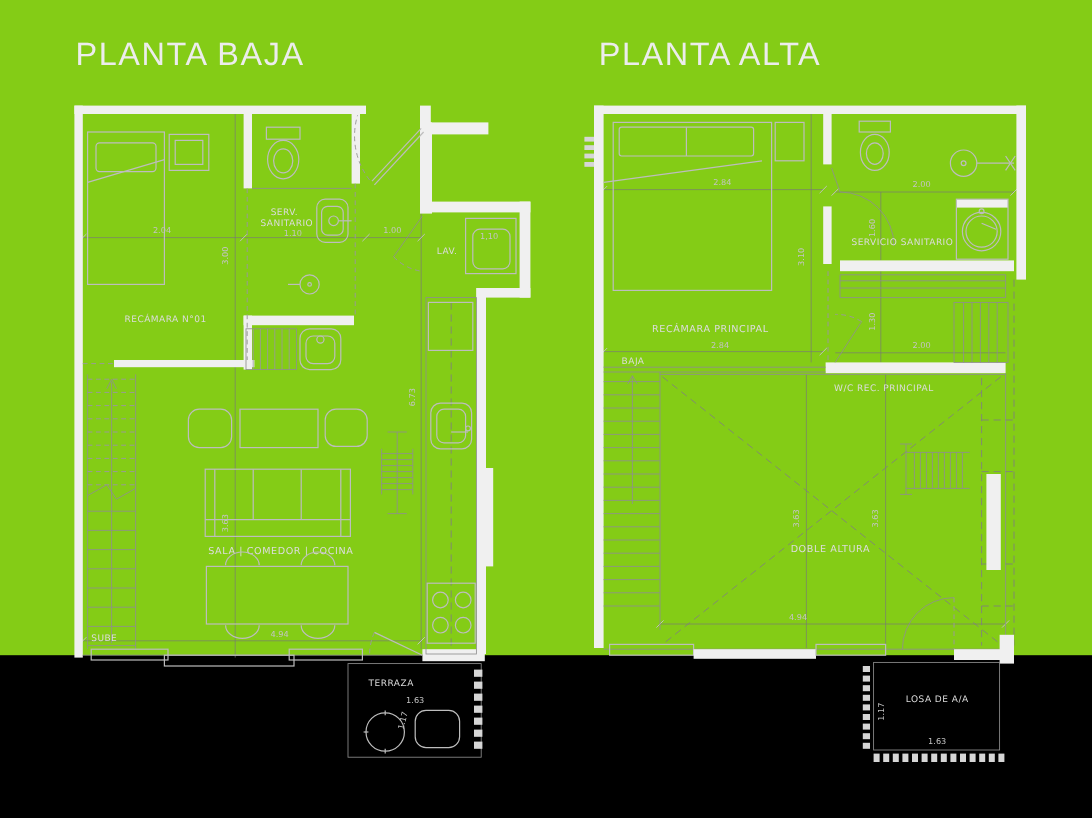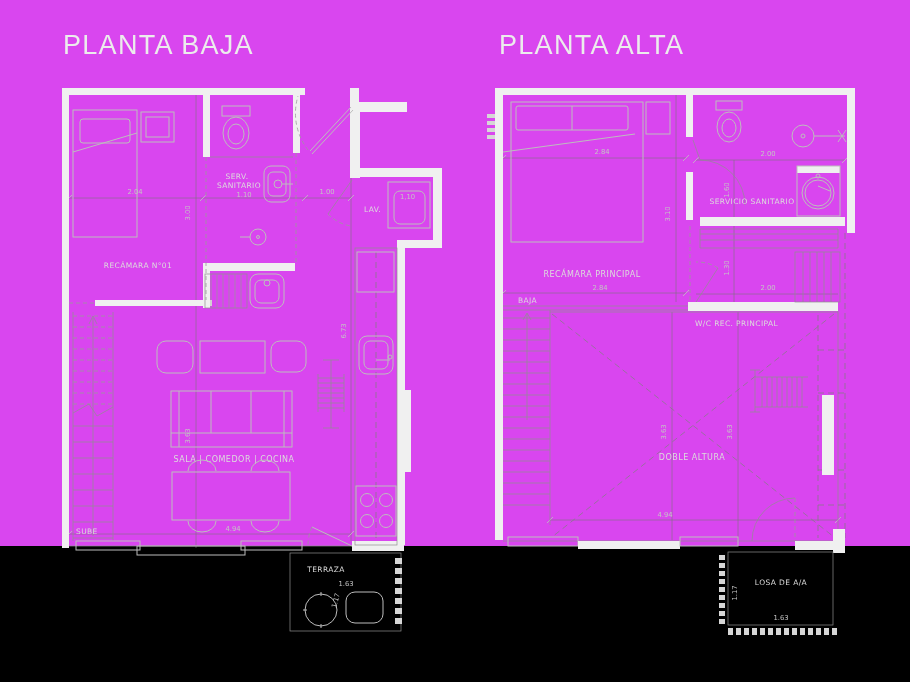--- a/index.html
+++ b/index.html
@@ -1,16 +1,16 @@
 <!DOCTYPE html>
 <html><head>
 <meta charset="utf-8">
 <style>
   html,body{margin:0;padding:0;background:#000;width:910px;height:682px;overflow:hidden;}
-  .stage{position:relative;width:910px;height:546px;background:#d946ef;}
+  .stage{position:relative;width:910px;height:546px;background:#84cc16;}
   svg{display:block;}
   .w{fill:#f0f0f0;stroke:none;}
   .f{fill:none;stroke:#bdbdbd;stroke-width:1;}
   .f2{fill:none;stroke:#8f8f8f;stroke-width:.7;}
   .dash{fill:none;stroke:#9a9a9a;stroke-width:.8;stroke-dasharray:4 3;}
   .dash2{fill:none;stroke:#808080;stroke-width:.7;stroke-dasharray:6 4;}
   .dimline{stroke:#787878;stroke-width:.55;fill:none;}
   .tick{stroke:#c2c2c2;stroke-width:.8;}
   .hatch{fill:#d6d6d6;}
   text{font-family:"DejaVu Sans",sans-serif;}

